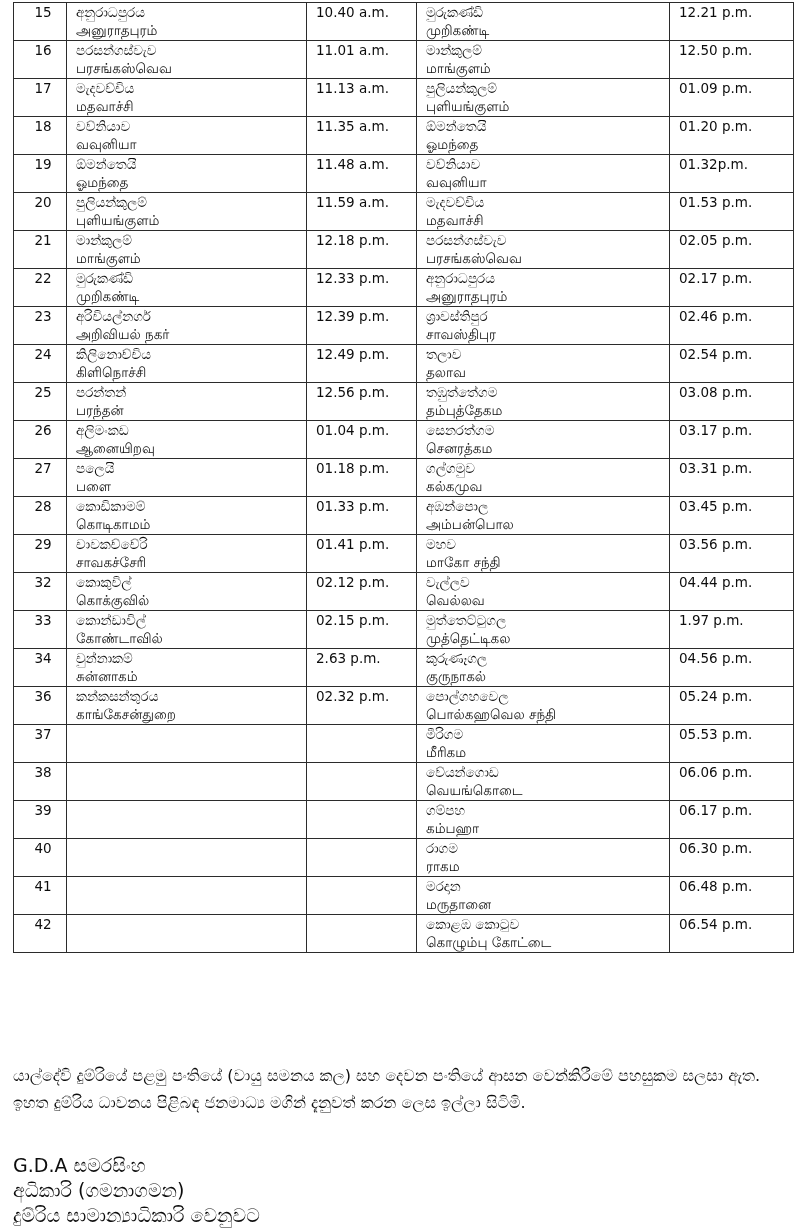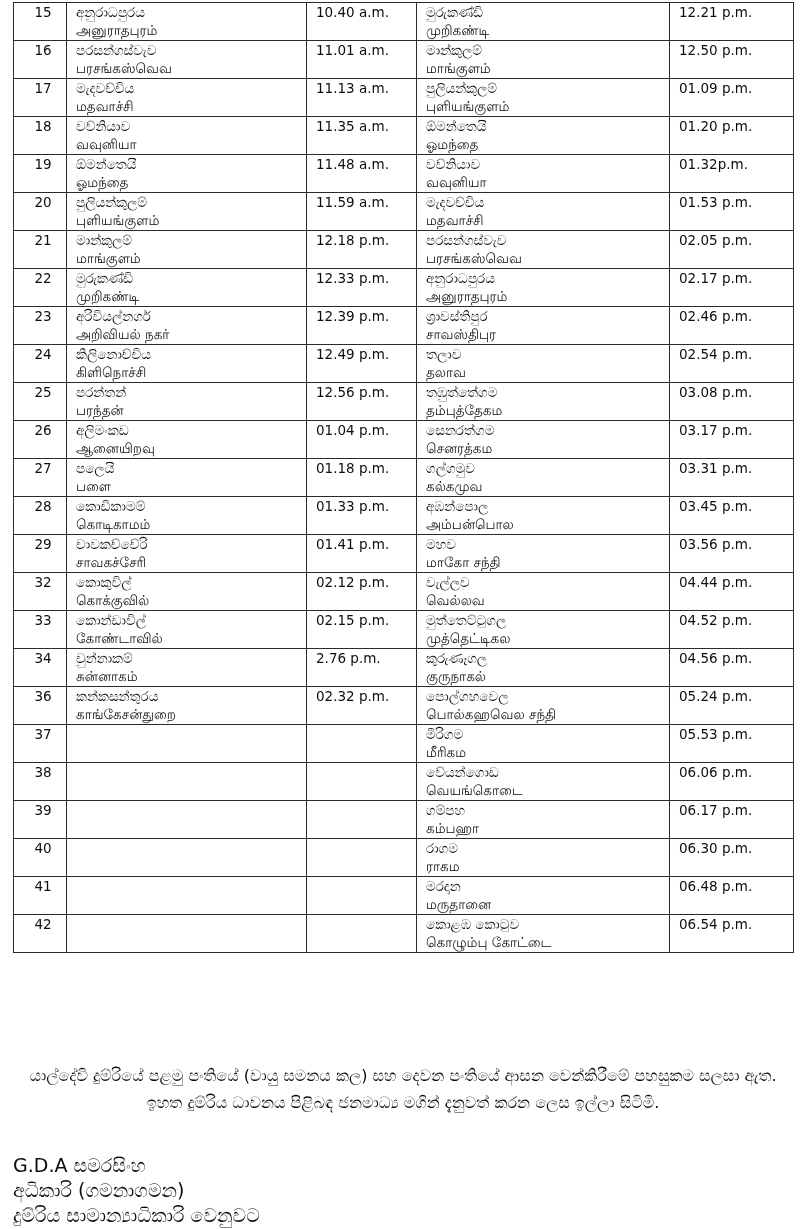--- a/index.html
+++ b/index.html
@@ -36,21 +36,20 @@
   td.c-to   { width:240px; }
   td.c-arr  { width:111px; font-size:15px; padding-top:2px; }
   .si, .ta { height:18px; }
   .notes {
     position:absolute;
     left:13px;
     top:1062px;
     width:780px;
     font-size:16px;
     line-height:27px;
-    text-align:center;
   }
   .notes p { margin:0; }
   .signature {
     position:absolute;
     left:13px;
     top:1153px;
     font-size:19px;
     line-height:25px;
   }
   .signature div { margin:0; }
@@ -274,29 +273,29 @@
       <td class="c-no">33</td>
       <td class="c-from">
         <div class="si">කොන්ඩාවිල්</div>
         <div class="ta">கோண்டாவில்</div>
       </td>
       <td class="c-dep">02.15 p.m.</td>
       <td class="c-to">
         <div class="si">මුත්තෙට්ටුගල</div>
         <div class="ta">முத்தெட்டிகல</div>
       </td>
-      <td class="c-arr">04.52 p.m.</td>
+      <td class="c-arr">1.97 p.m.</td>
     </tr>
         <tr>
       <td class="c-no">34</td>
       <td class="c-from">
         <div class="si">චුන්නාකම්</div>
         <div class="ta">சுன்னாகம்</div>
       </td>
-      <td class="c-dep">2.76 p.m.</td>
+      <td class="c-dep">2.63 p.m.</td>
       <td class="c-to">
         <div class="si">කුරුණෑගල</div>
         <div class="ta">குருநாகல்</div>
       </td>
       <td class="c-arr">04.56 p.m.</td>
     </tr>
         <tr>
       <td class="c-no">36</td>
       <td class="c-from">
         <div class="si">කන්කසන්තුරය</div>

